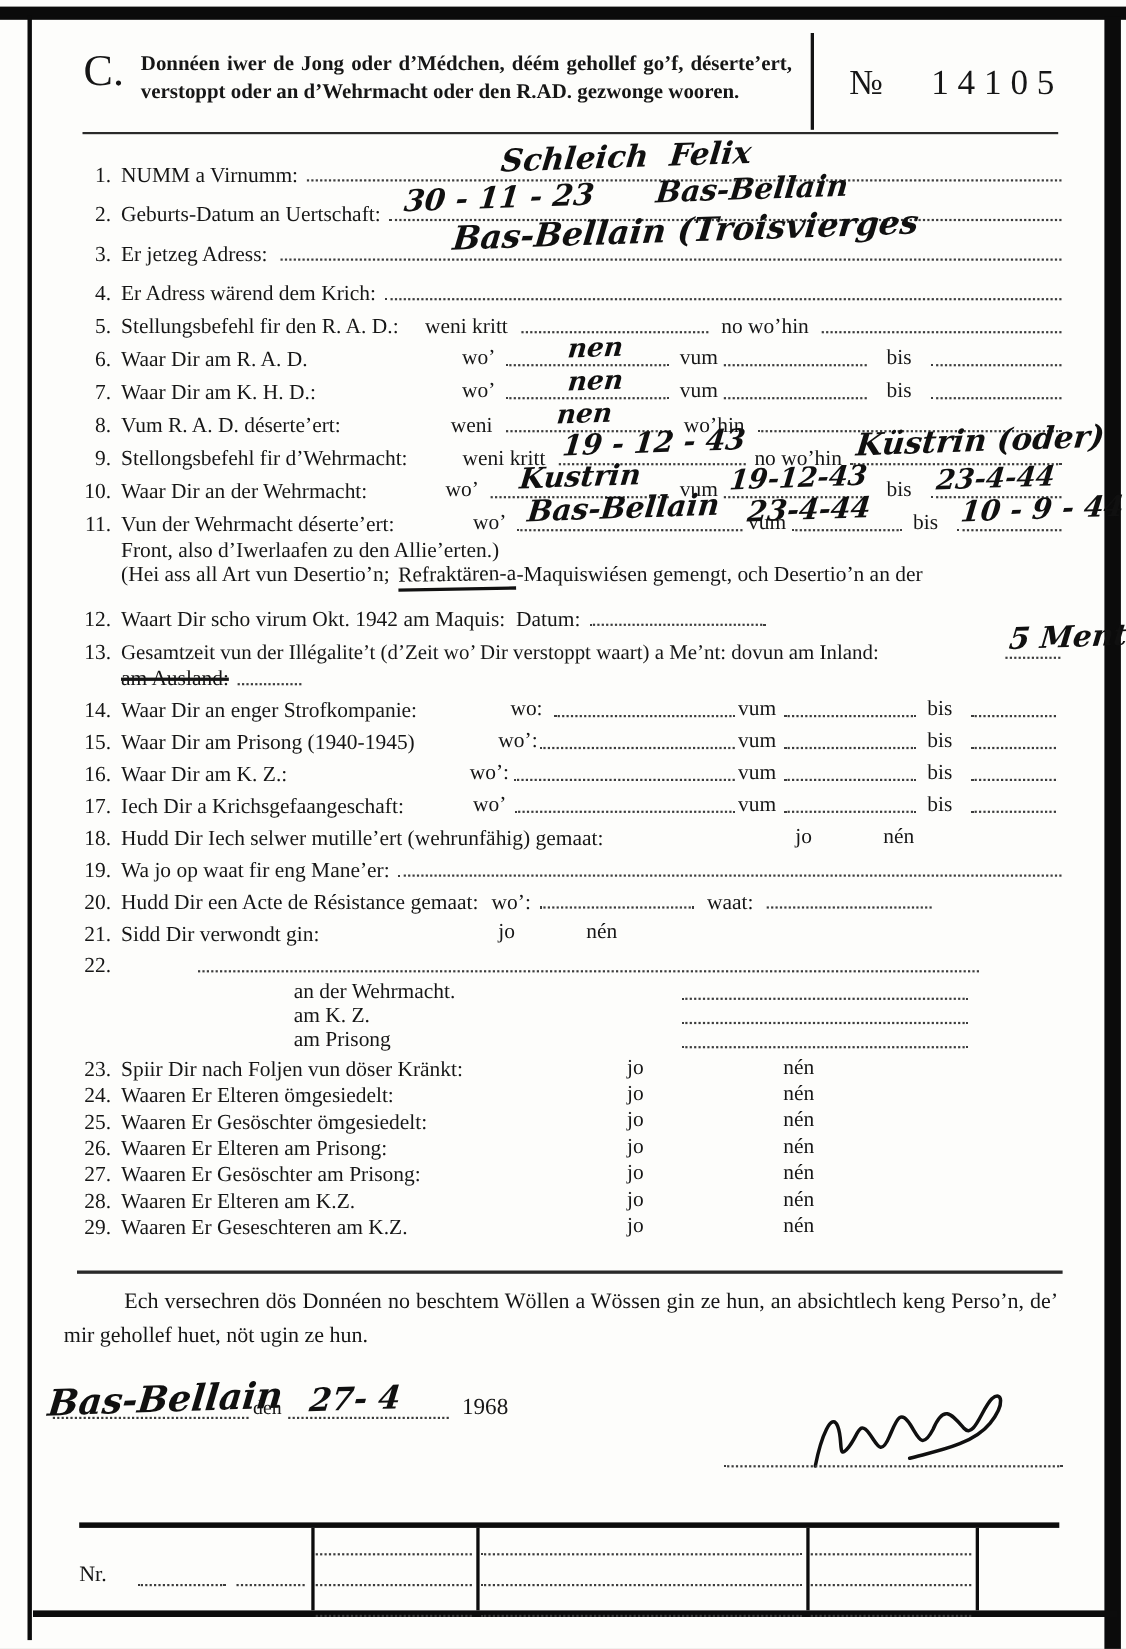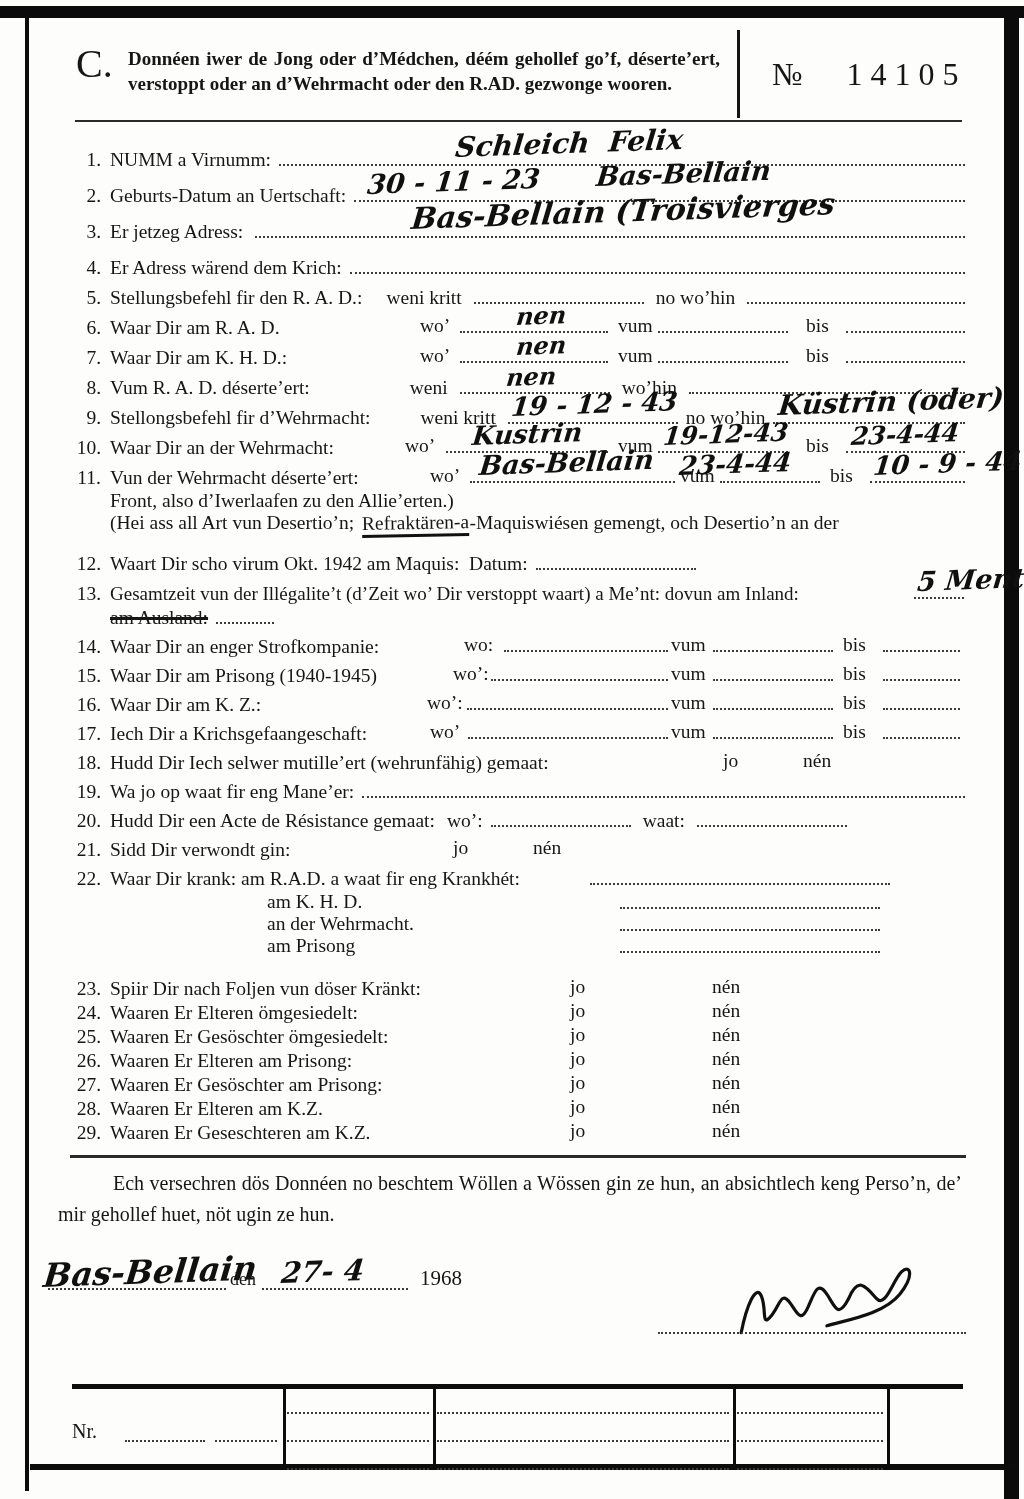--- a/index.html
+++ b/index.html
@@ -310,44 +310,43 @@
 
     <div class="row h29">
       <span class="no">21.</span>
       <span class="lbl">Sidd Dir verwondt gin:</span>
       <span class="af" style="left:395px">jo</span>
       <span class="af" style="left:475px">nén</span>
     </div>
 
     <div class="row h29">
       <span class="no">22.</span>
-      <span class="lbl">Waar Dir krank: am R.A.D. a waat fir eng Krankhét:</span>
       <span class="gap" style="width:70px"></span>
       <span class="leader grow" style="margin-right:75px"></span>
-    </div>
-    <div class="row h22">
-      <span class="no"></span>
-      <span class="gap" style="width:157px"></span>
-      <span class="lbl">am K. H. D.</span>
-      <span class="aleader" style="left:562px;width:260px;bottom:4px"></span>
     </div>
     <div class="row h22">
       <span class="no"></span>
       <span class="gap" style="width:157px"></span>
       <span class="lbl">an der Wehrmacht.</span>
       <span class="aleader" style="left:562px;width:260px;bottom:4px"></span>
     </div>
     <div class="row h22">
       <span class="no"></span>
       <span class="gap" style="width:157px"></span>
+      <span class="lbl">am K. Z.</span>
+      <span class="aleader" style="left:562px;width:260px;bottom:4px"></span>
+    </div>
+    <div class="row h22">
+      <span class="no"></span>
+      <span class="gap" style="width:157px"></span>
       <span class="lbl">am Prisong</span>
       <span class="aleader" style="left:562px;width:260px;bottom:4px"></span>
     </div>
 
-    <div class="row h24" style="margin-top:20px">
+    <div class="row h24" style="margin-top:4px">
       <span class="no">23.</span>
       <span class="lbl">Spiir Dir nach Foljen vun döser Kränkt:</span>
       <span class="af" style="left:512px">jo</span>
       <span class="af" style="left:654px">nén</span>
     </div>
     <div class="row h24">
       <span class="no">24.</span>
       <span class="lbl">Waaren Er Elteren ömgesiedelt:</span>
       <span class="af" style="left:512px">jo</span>
       <span class="af" style="left:654px">nén</span>

